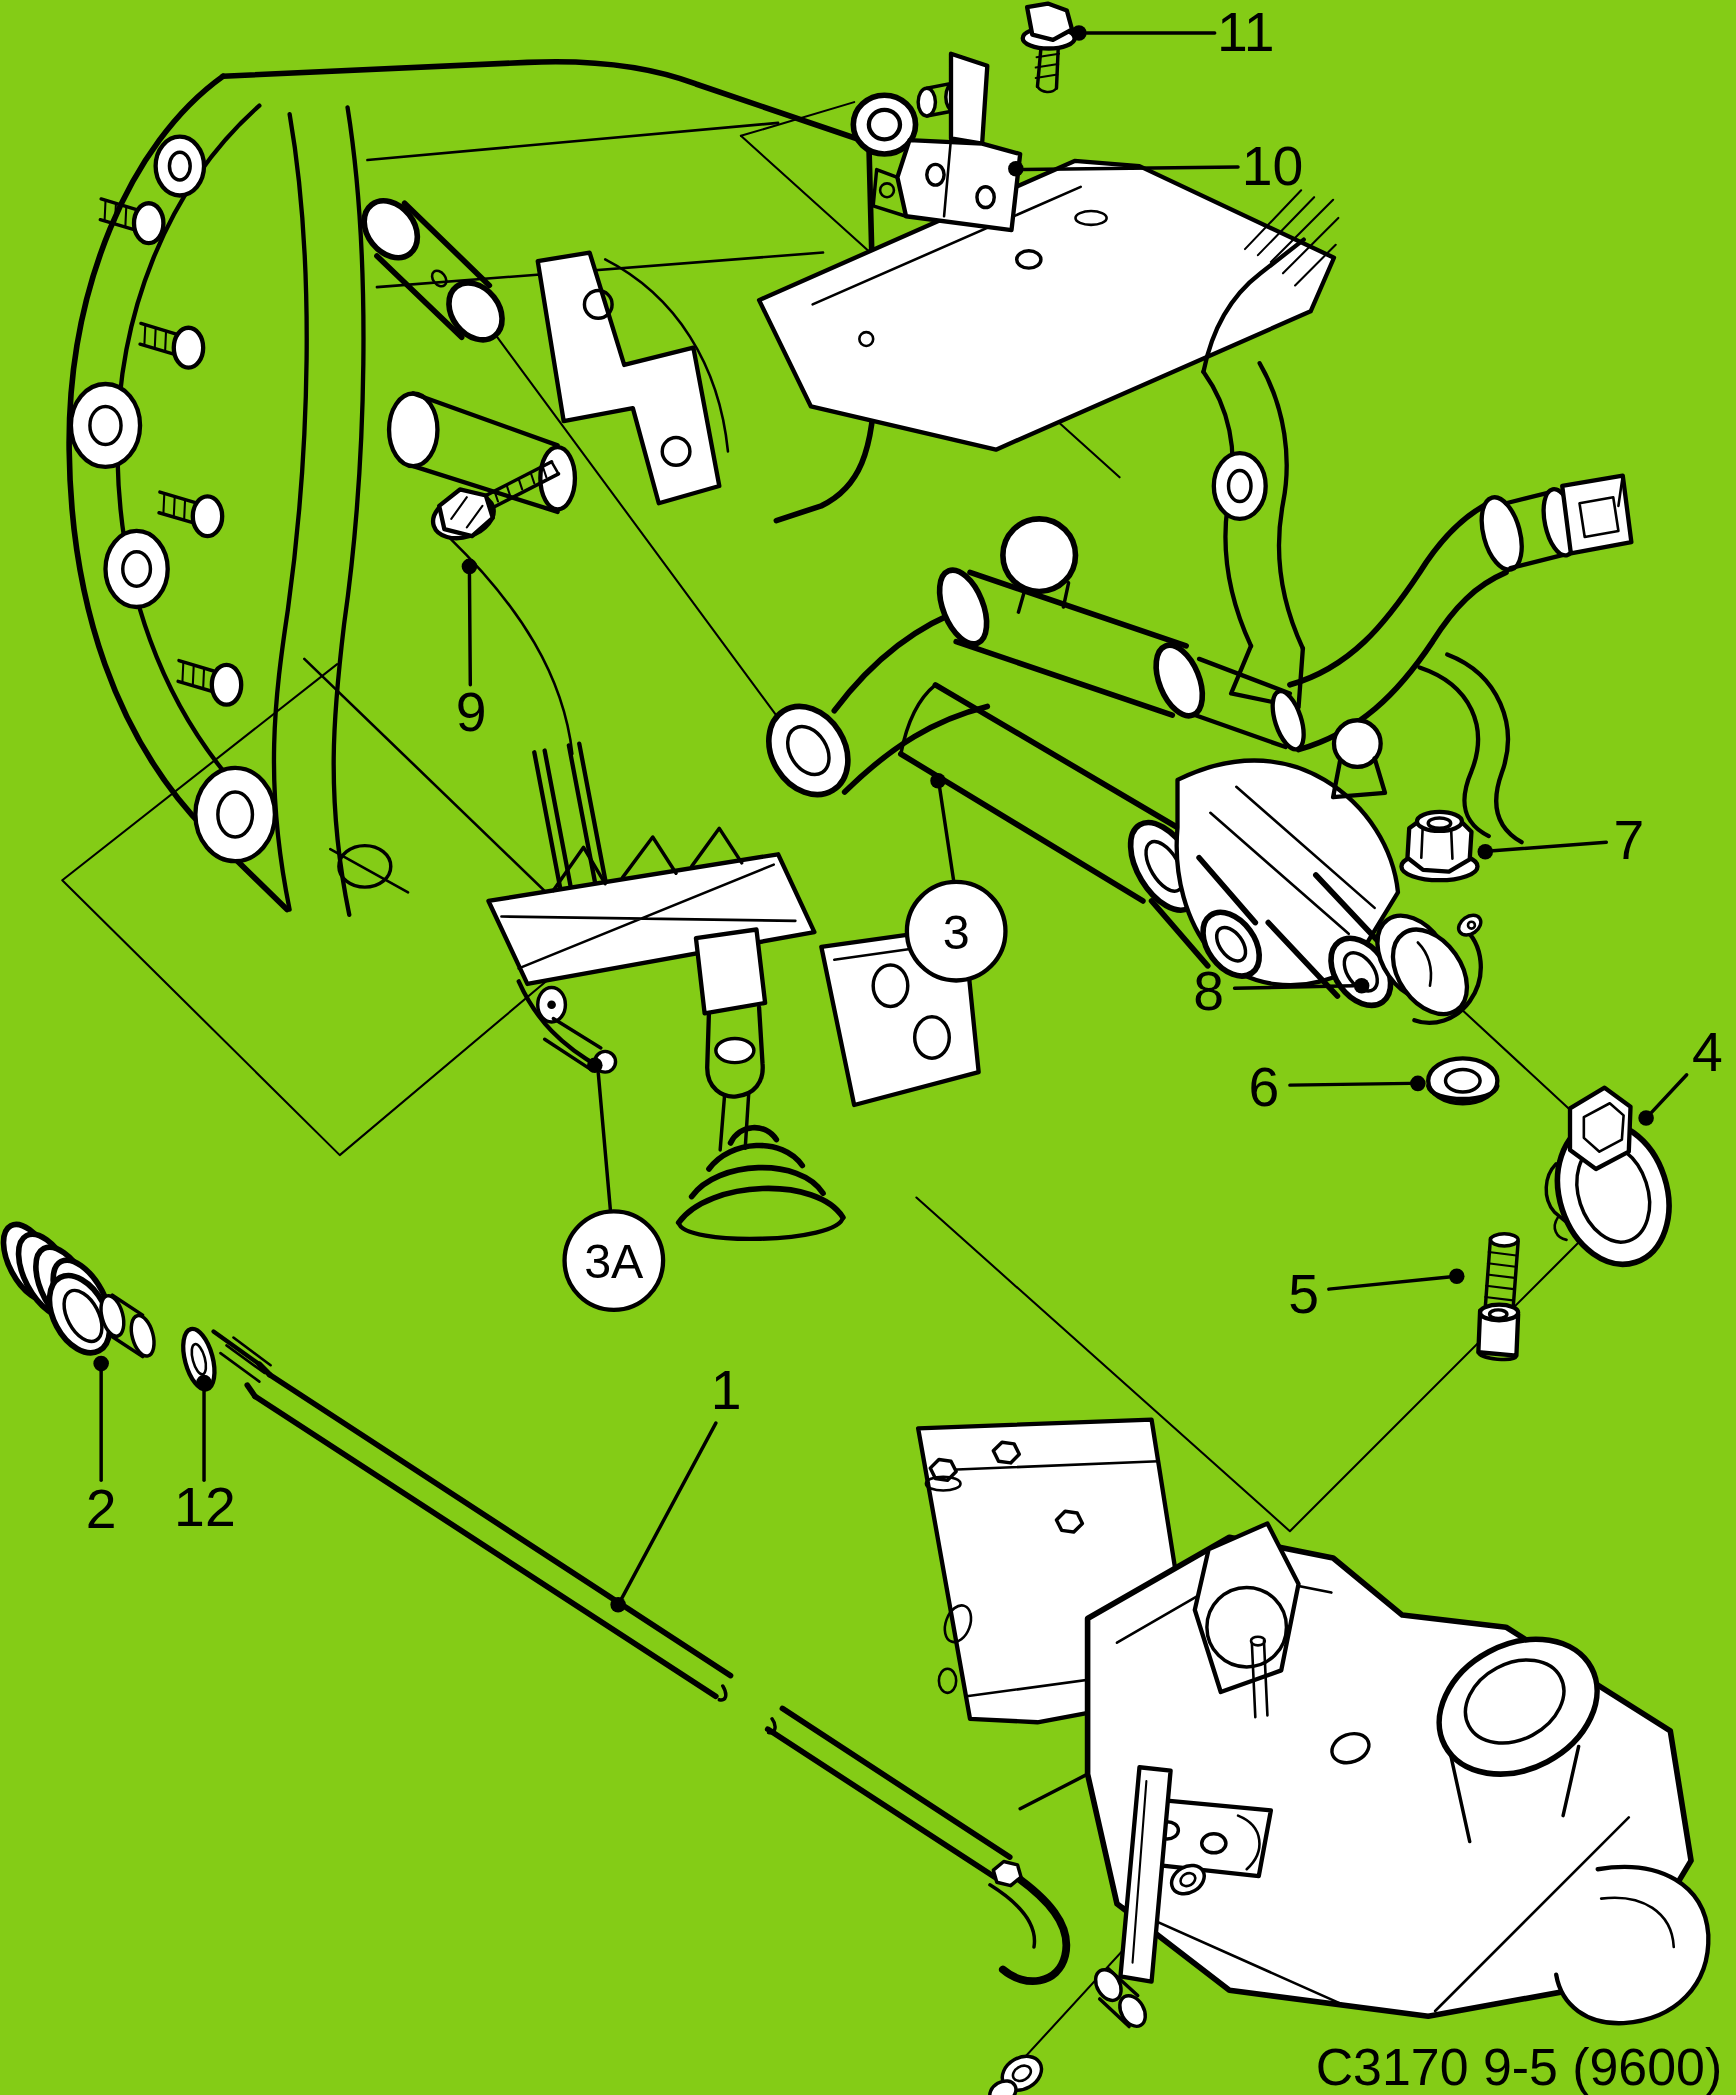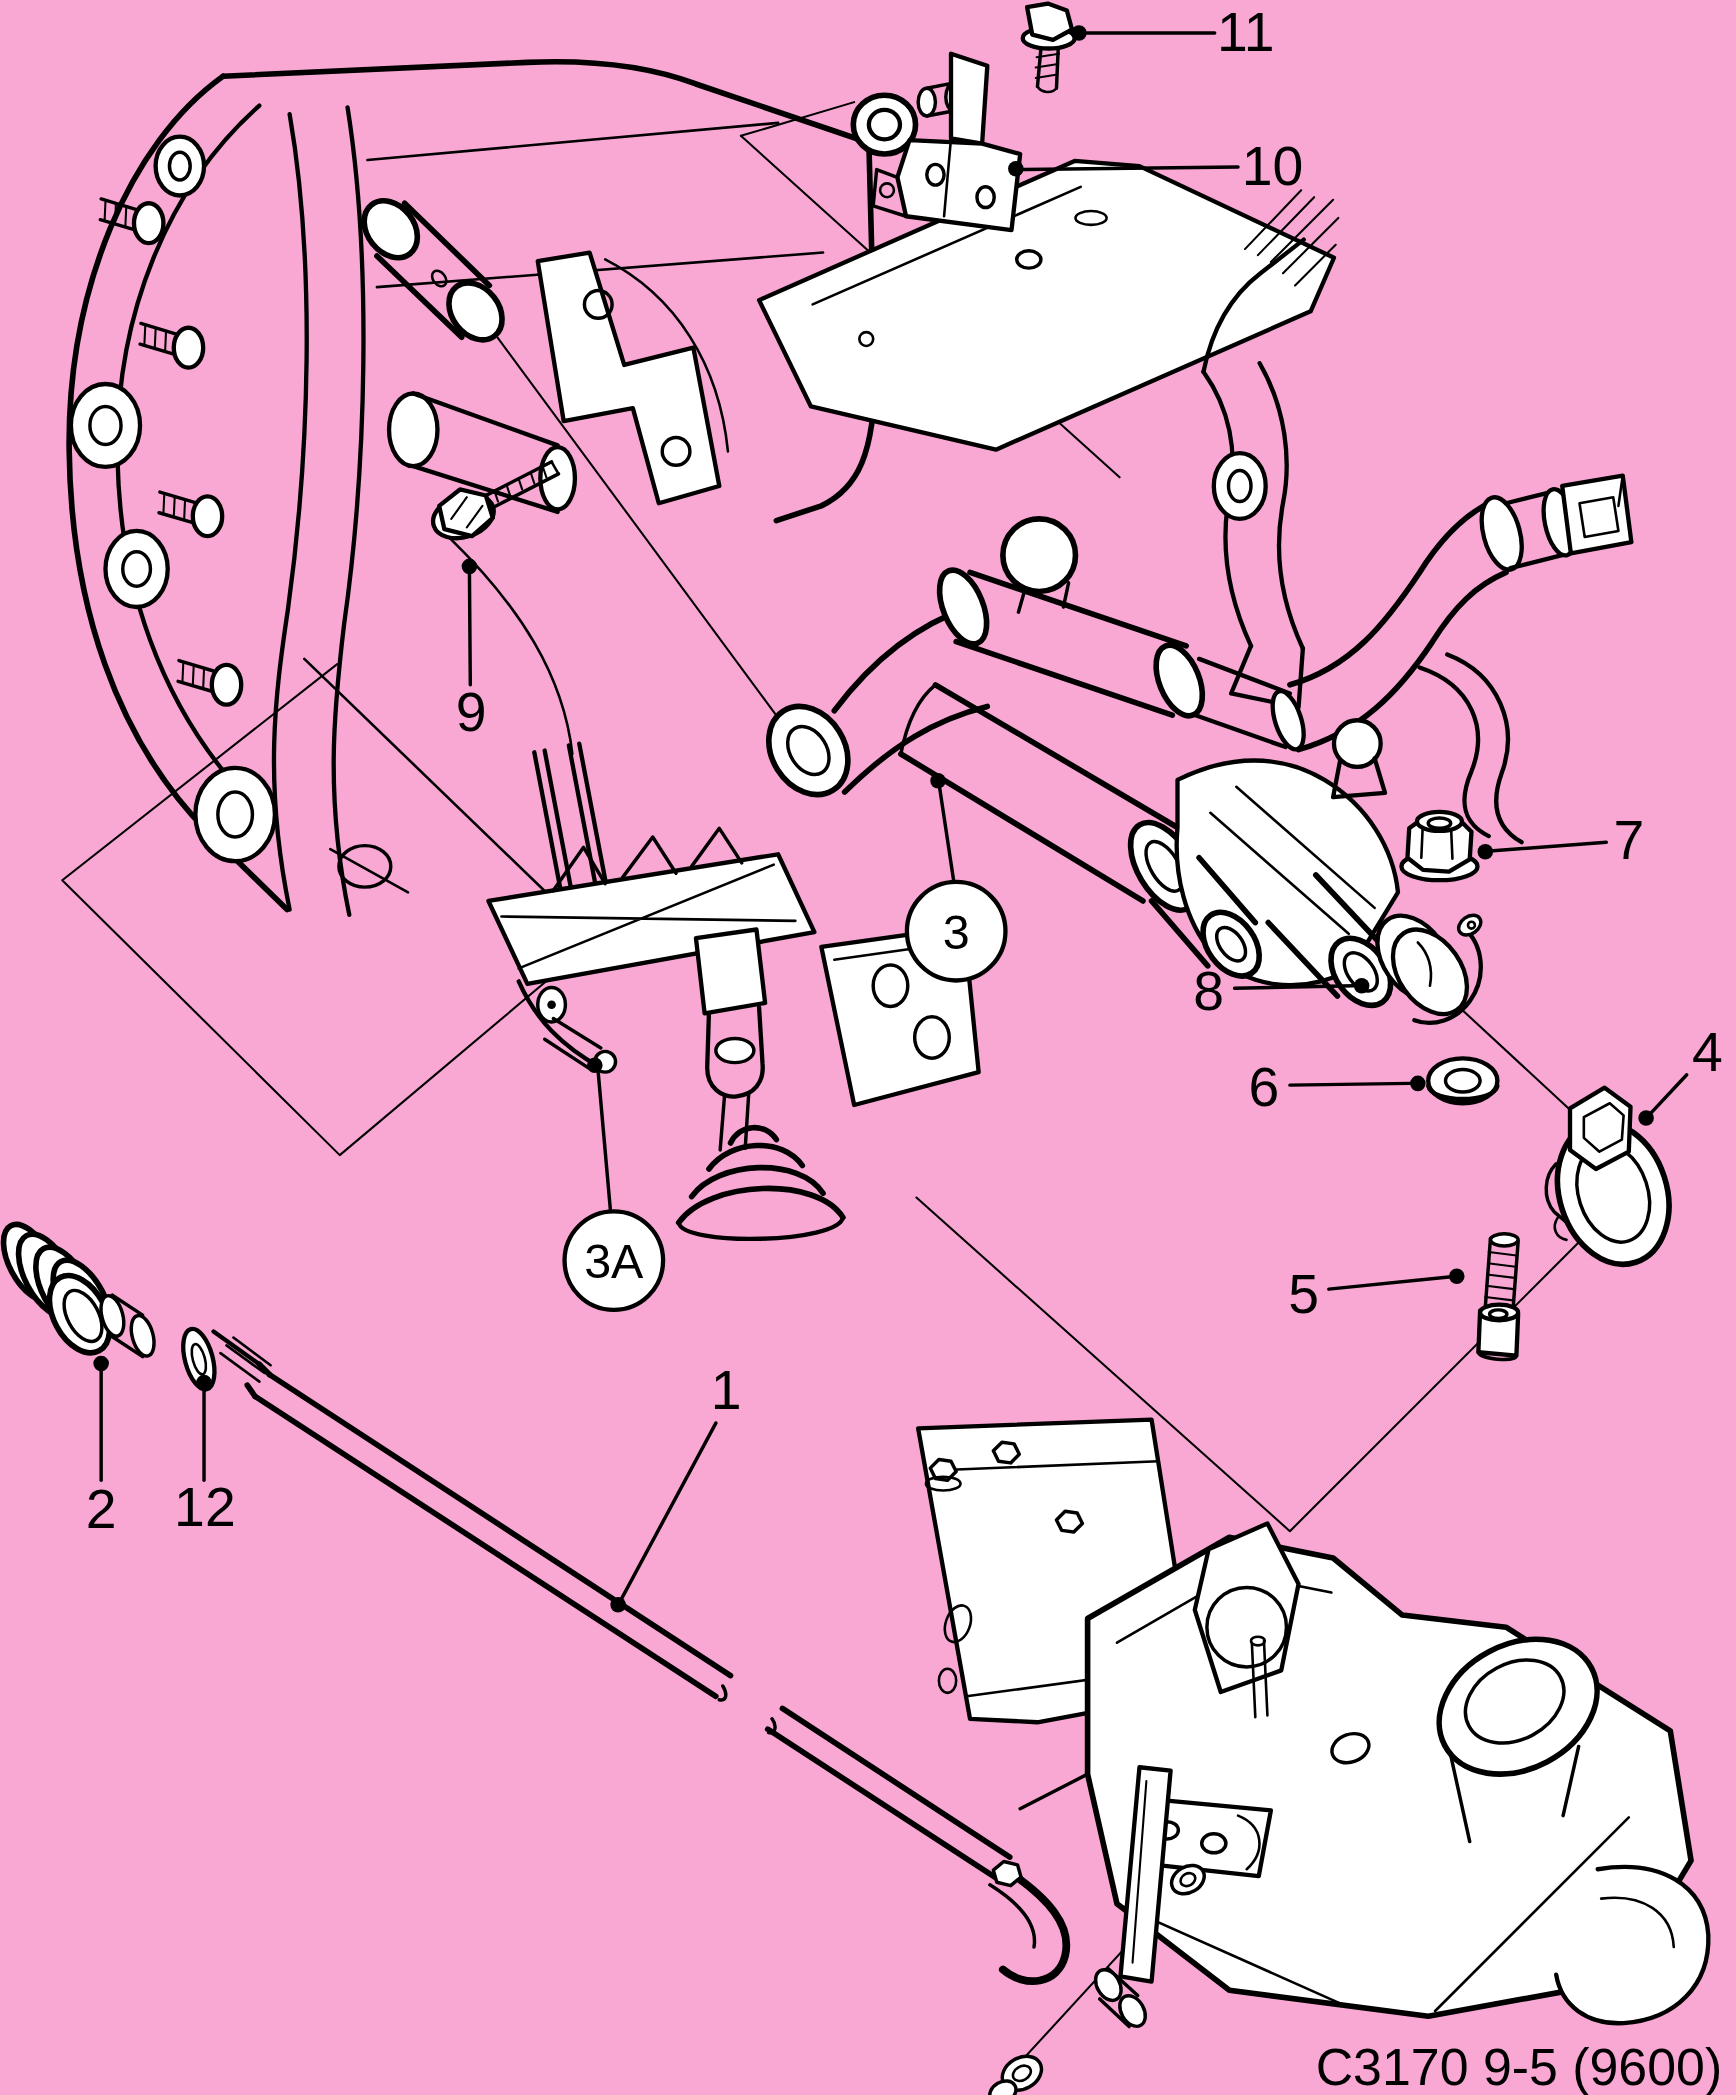--- a/index.html
+++ b/index.html
@@ -1,16 +1,16 @@
 <!DOCTYPE html>
 <html style="font-size:14px"><head>
 <meta charset="utf-8">
 <style>
   html,body{margin:0;padding:0;background:#ffffff;}
-  .stage{position:relative;width:1736px;height:2095px;background:#f9a8d4;overflow:hidden;
+  .stage{position:relative;width:1736px;height:2095px;background:#84cc16;overflow:hidden;
          font-family:"Liberation Sans",sans-serif;}
   svg{position:absolute;left:0;top:0;}
   
   path,ellipse,circle,line,polyline,rect{stroke:#000;fill:none;stroke-linecap:round;stroke-linejoin:round;}
   .w8{stroke-width:9}
   .w6{stroke-width:6.5}
   .w5{stroke-width:5}
   .w4{stroke-width:4}
   .w3{stroke-width:3}
   .w2{stroke-width:2.4}

